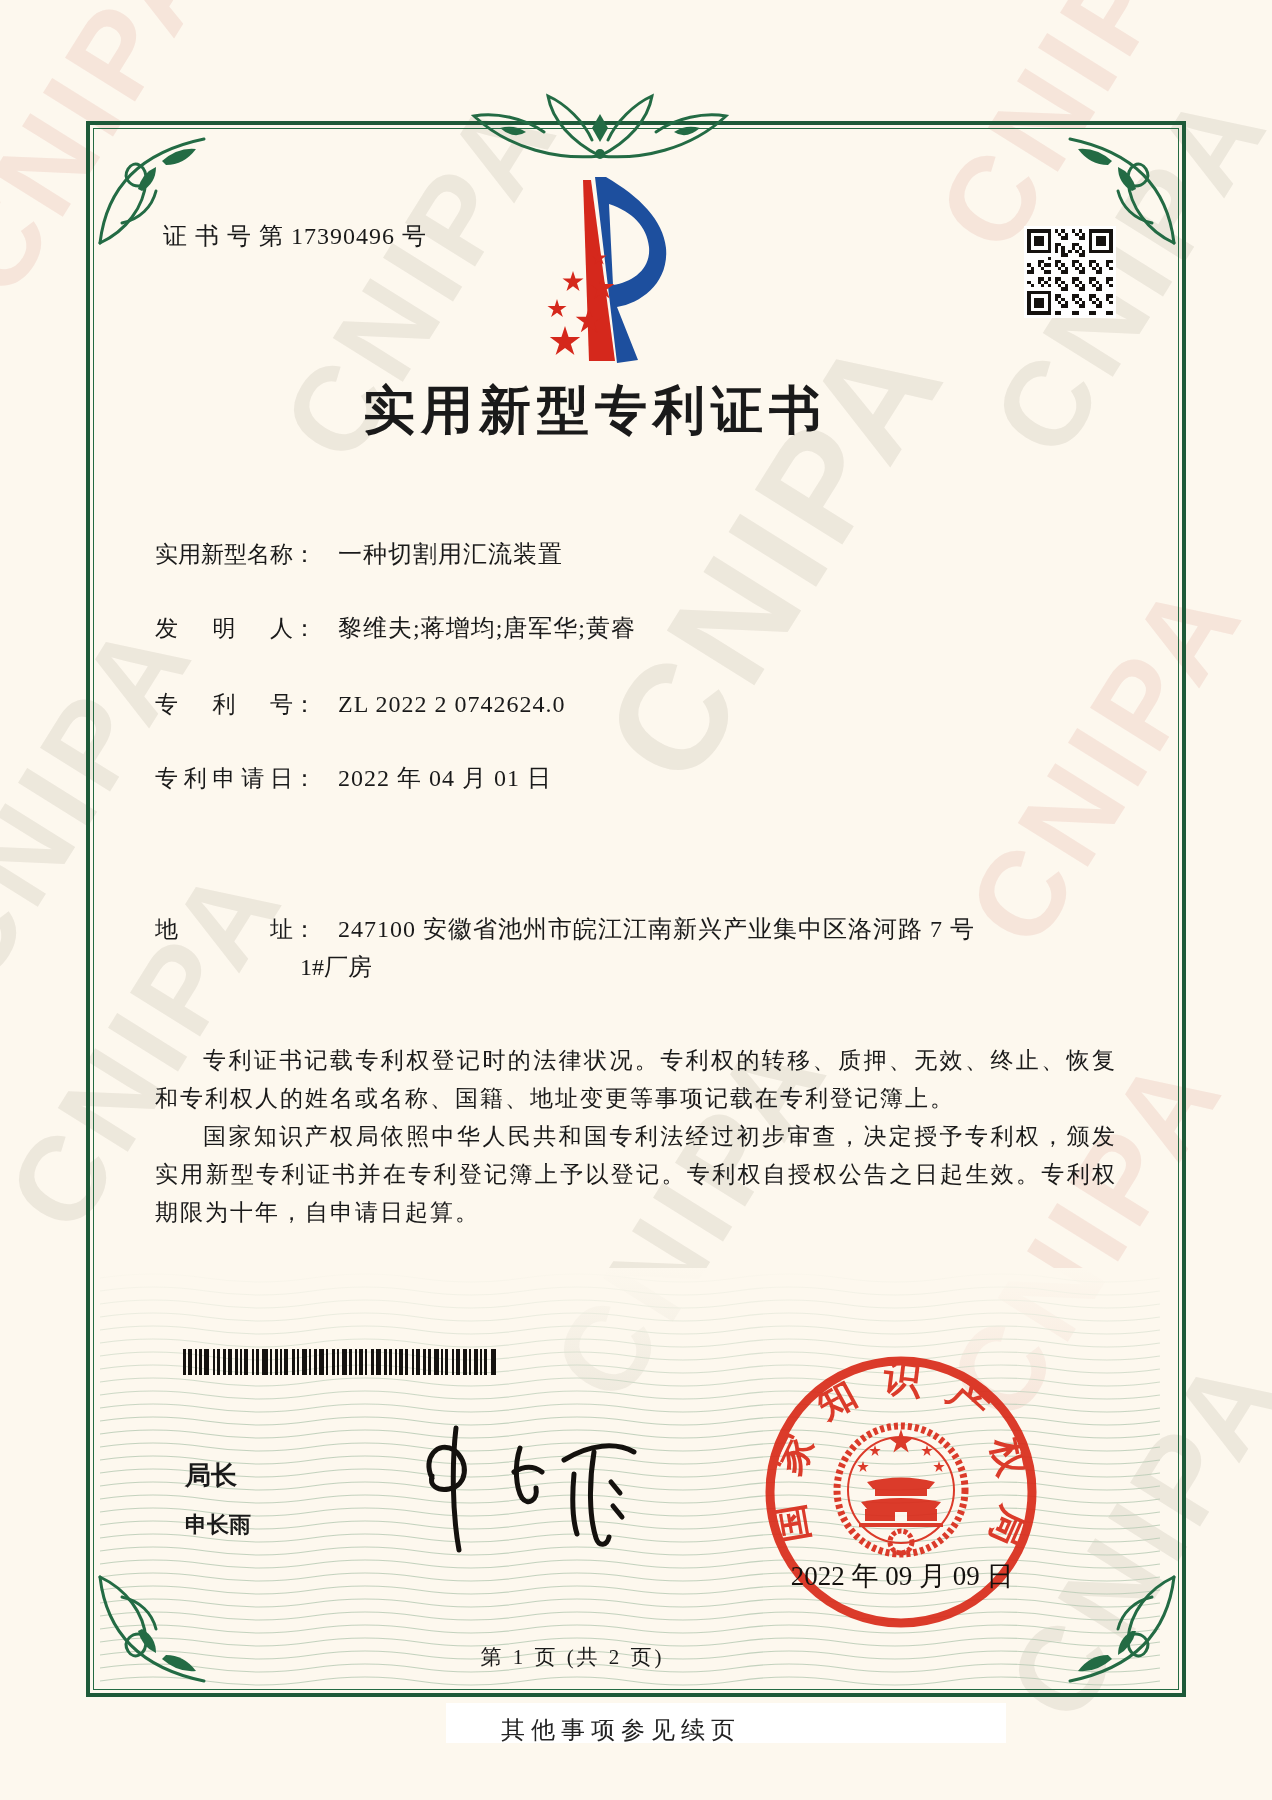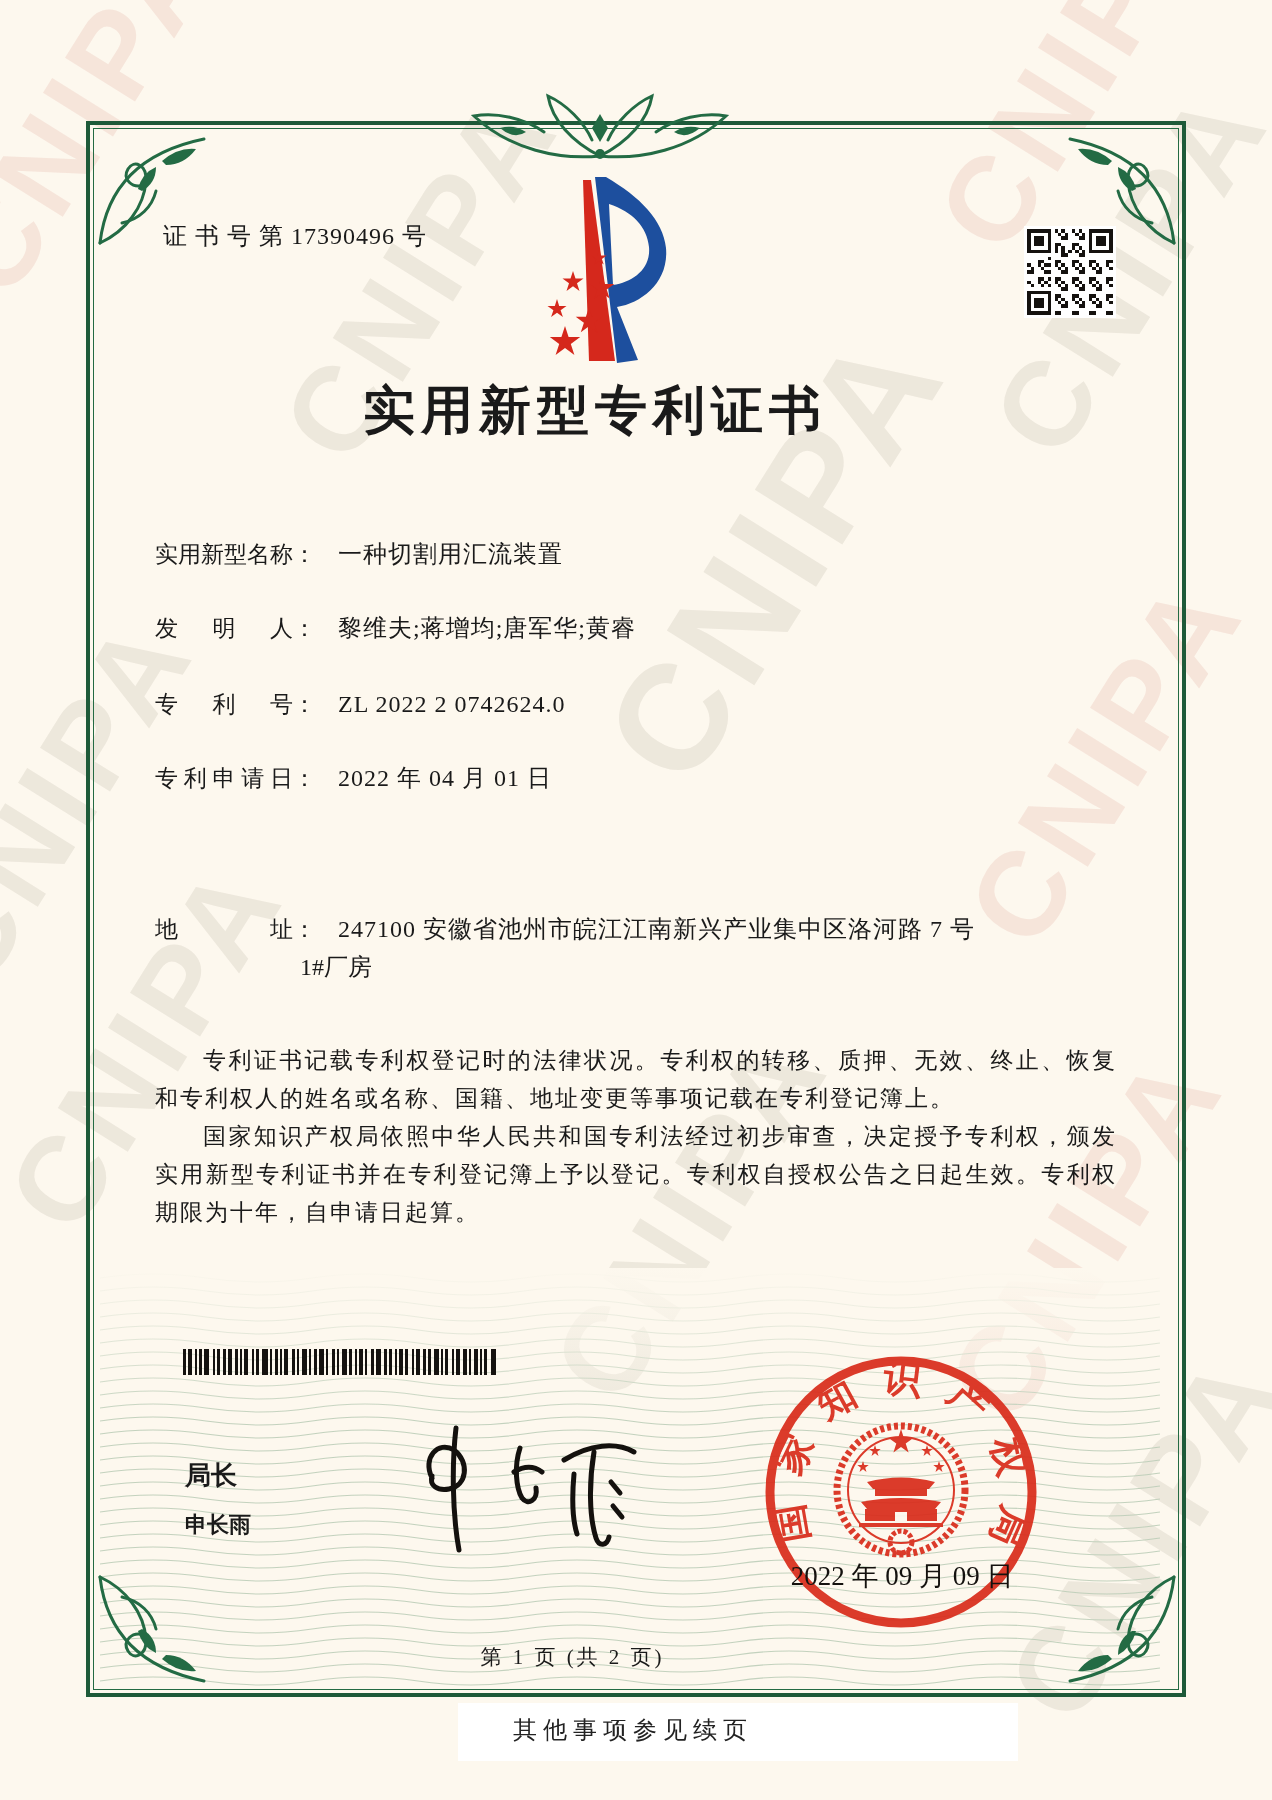--- a/index.html
+++ b/index.html
@@ -53,21 +53,21 @@
   .officer-name{position:absolute;left:185px;top:1510px;font-size:22px;font-weight:600;
     font-family:"Liberation Sans","DejaVu Sans",sans-serif;z-index:5;}
   #sig{position:absolute;left:368px;top:1420px;z-index:6;}
   #sig path{fill:none;stroke:#14110e;stroke-width:5;stroke-linecap:round;stroke-linejoin:round;}
   #seal{position:absolute;left:755px;top:1345px;z-index:5;opacity:.92;}
   #seal .ring{fill:none;stroke:#d92b1a;stroke-width:9;}
   .seal-date{position:absolute;left:747px;top:1558px;width:310px;text-align:center;
     font-size:27px;letter-spacing:0;z-index:7;color:#14110e;}
   .page-info{position:absolute;left:0;top:1643px;width:1145px;text-align:center;font-size:21px;
     letter-spacing:3px;z-index:5;}
-  .cont-box{position:absolute;left:458px;top:1703px;width:560px;height:58px;background:#ffffff;z-index:5;}
+  .cont-box{position:absolute;left:446px;top:1703px;width:560px;height:40px;background:#ffffff;z-index:5;}
   .cont-box span{position:absolute;left:55px;top:11px;font-size:24px;letter-spacing:6px;color:#222;}
 </style>
 </head>
 <body>
 
 <div id="page">
 
   <span class="wm pink" style="left:80px;top:110px">CNIPA</span>
   <span class="wm gray" style="left:420px;top:275px">CNIPA</span>
   <span class="wm pink" style="left:1075px;top:65px">CNIPA</span>

